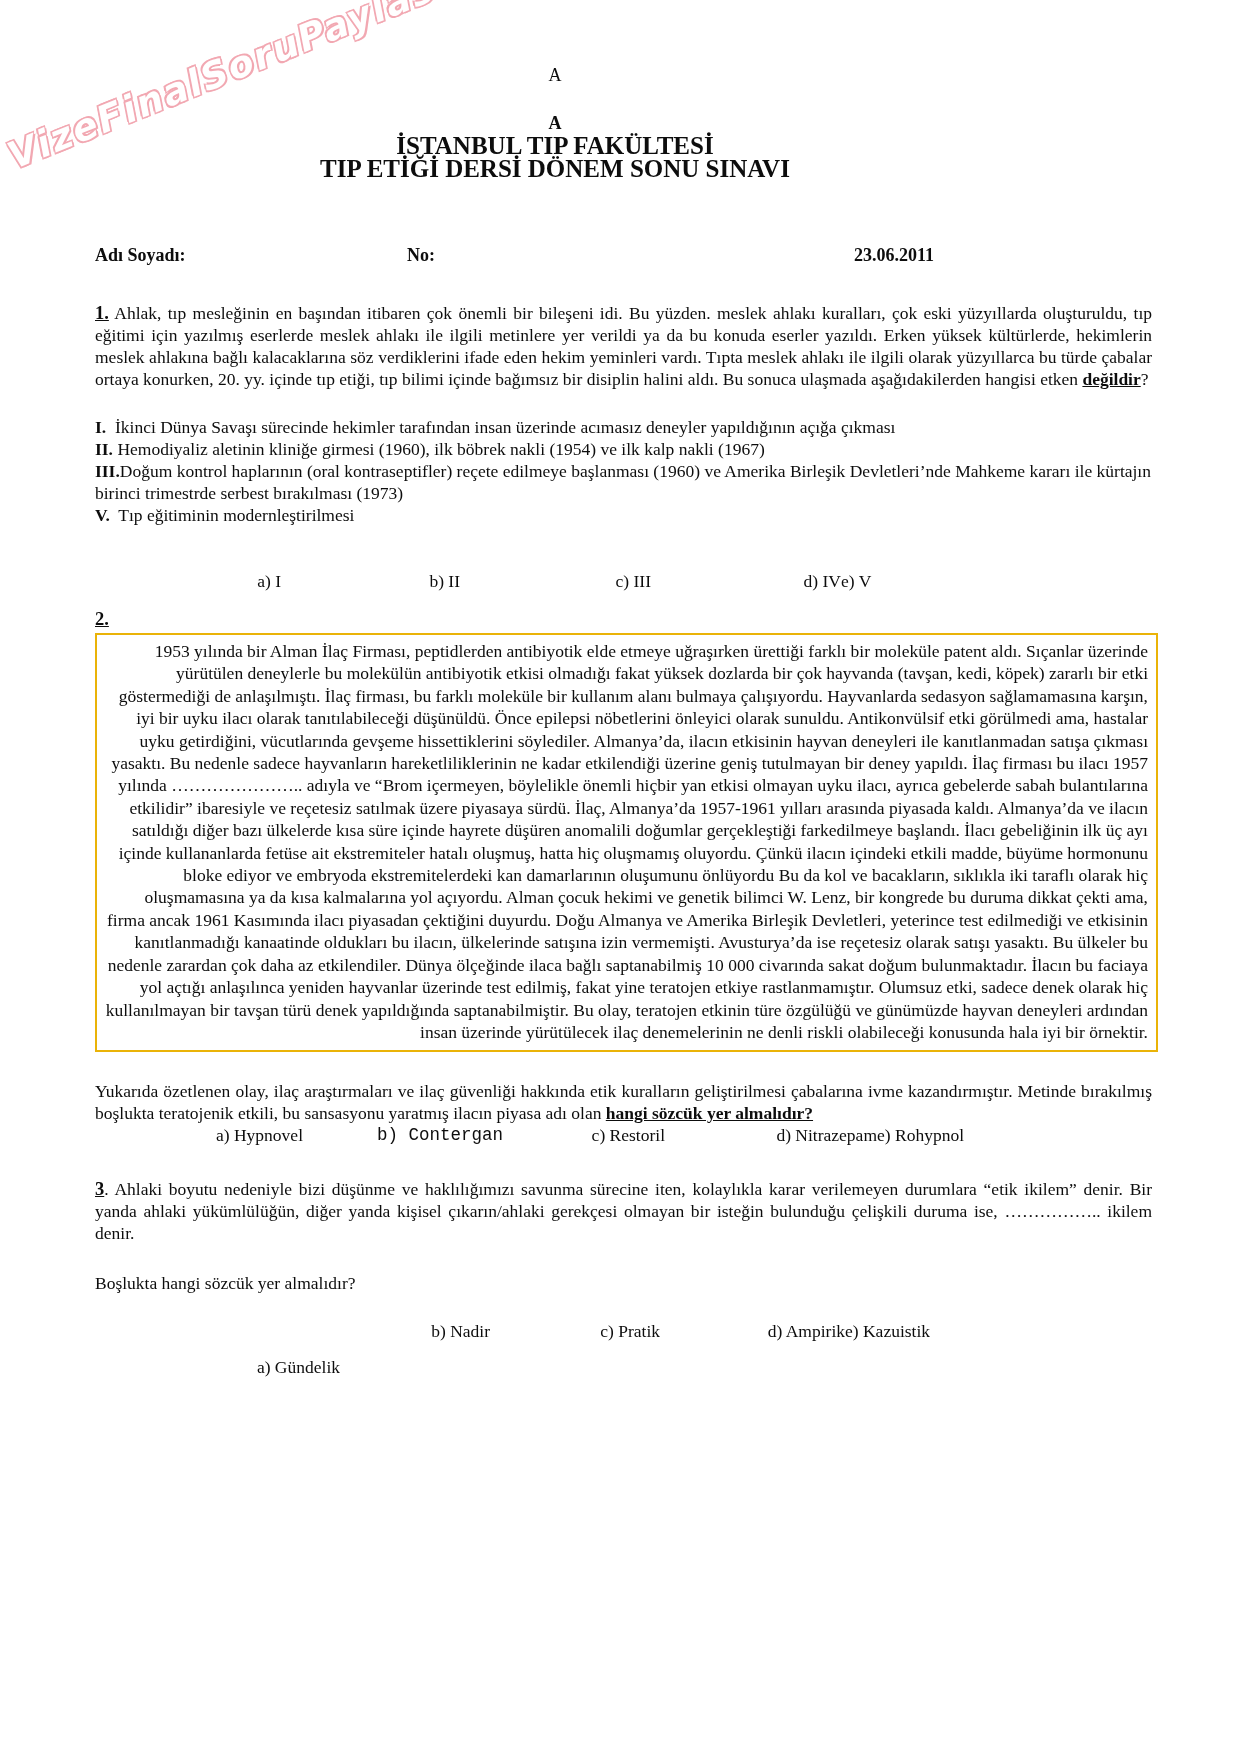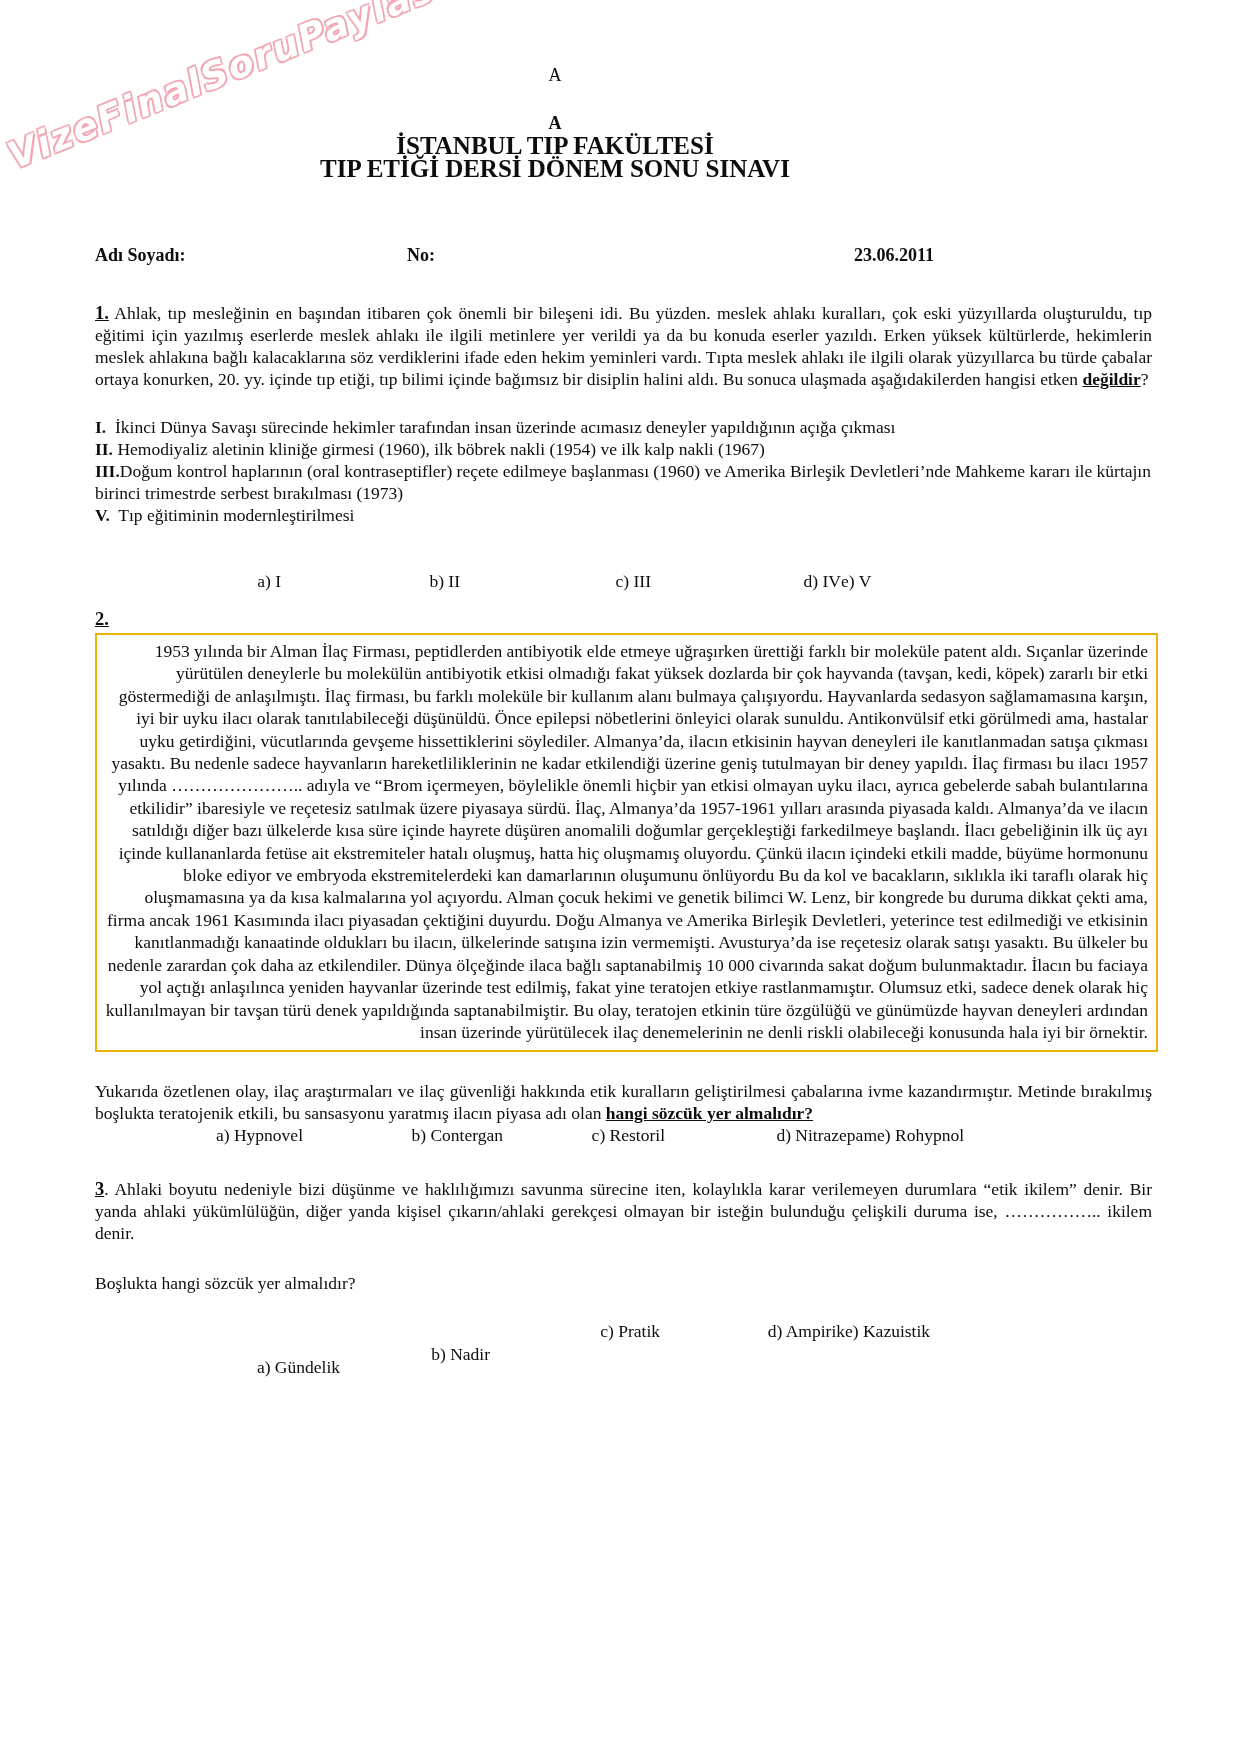--- a/index.html
+++ b/index.html
@@ -41,28 +41,28 @@
   .opts-q1 span:nth-child(3){width:191px;}
   .opts-q1 span:nth-child(4){width:190px;}
   .q2head{margin-top:16px;}
   .casebox{
     border:2px solid #eab308;margin-top:3px;margin-right:-6px;
     padding:5px 8px 7px 8px;line-height:22.4px;text-align:right;
   }
   .q2prompt{margin-top:28px;}
   .opts-q2{}
   .opts-q2 span:nth-child(1){width:208px;}
-  .opts-q2 span:nth-child(2){width:200px;}
+  .opts-q2 span:nth-child(2){width:200px;font-family:Liberation Mono, monospace;}
   .opts-q2 span:nth-child(3){width:162px;}
   .opts-q2 span:nth-child(4){width:212px;}
   .q3p{margin-top:32px;}
   .bosluk{margin-top:28px;}
   .opts-q3{margin-top:26px;padding-left:35px;}
   .opts-q3 span:nth-child(1){width:210px;margin-top:36px;}
-  .opts-q3 span:nth-child(2){width:150px;margin-top:23px;}
+  .opts-q3 span:nth-child(2){width:150px;}
   .opts-q3 span:nth-child(3){width:170px;}
   .opts-q3 span:nth-child(4){width:185px;}
 </style>
 </head>
 <body>
 
 <div class="watermark">VizeFinalSoruPaylasimi.com</div>
 
 <div class="page">
 

